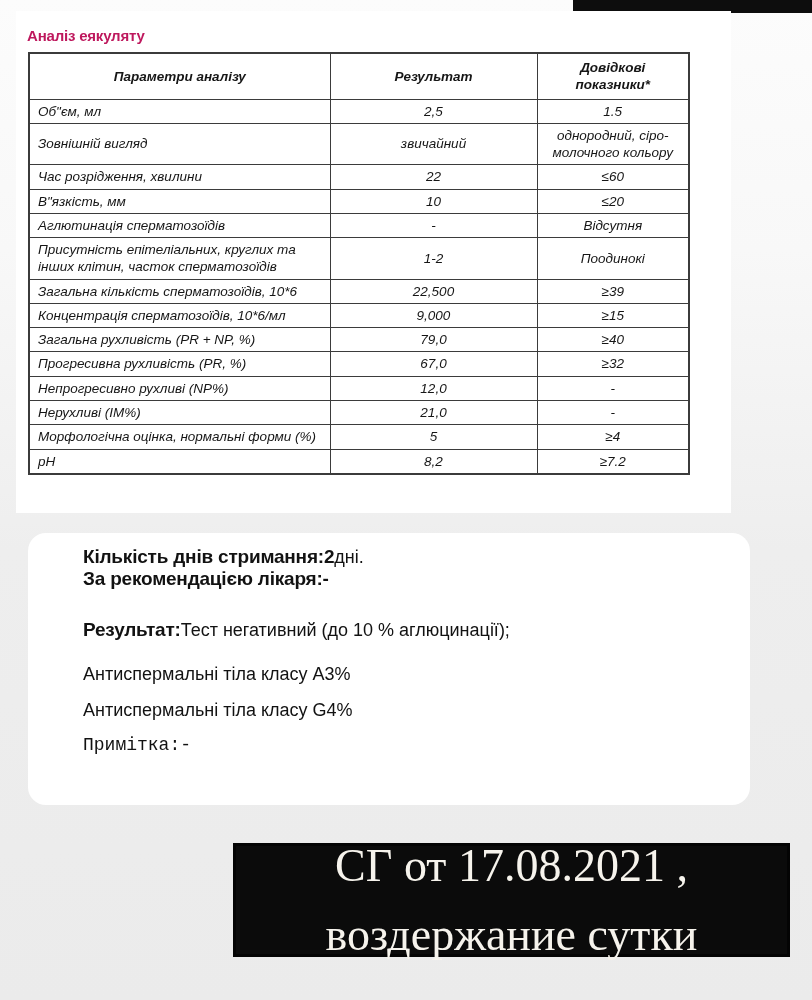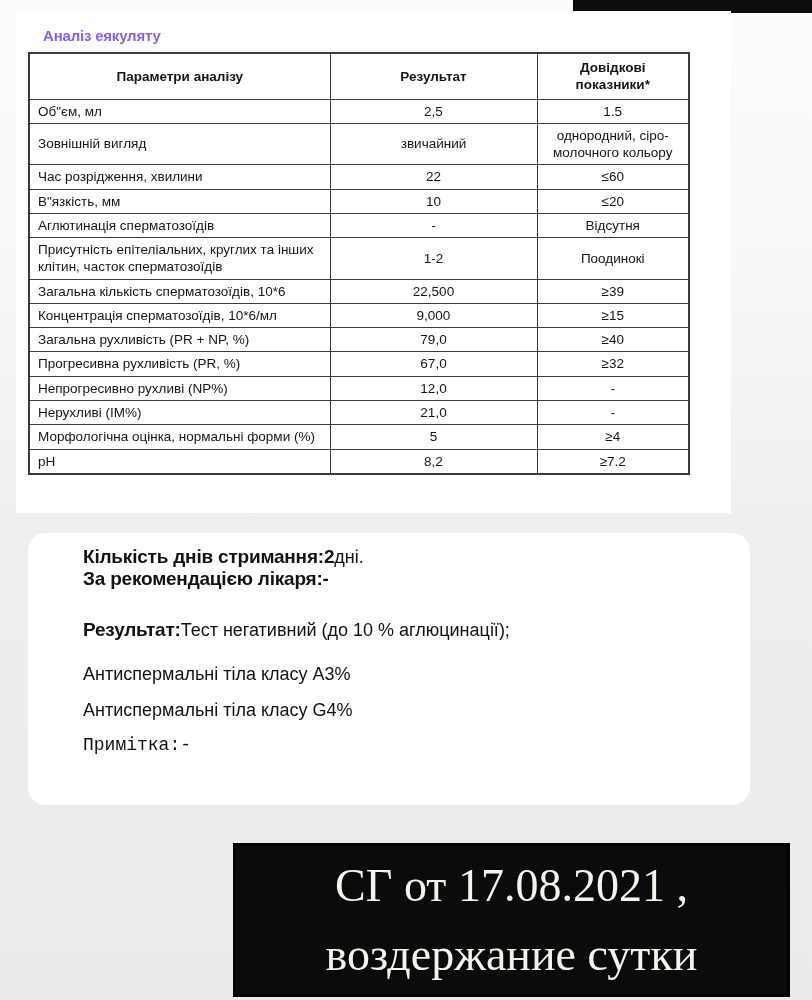--- a/index.html
+++ b/index.html
@@ -11,27 +11,28 @@
   }
   .top-bar {
     position:absolute; left:573px; top:0; width:239px; height:13px;
     background:#0d0d0d;
   }
   .doc-card {
     position:absolute; left:16px; top:11px; width:715px; height:502px;
     background:#ffffff;
   }
   .doc-title {
-    margin:16px 0 0 27px;
-    font-size:15px; font-weight:bold; color:#8b5cf6; letter-spacing:-0.2px;
+    margin:16px 0 0 11px;
+    font-size:15px; font-weight:bold; color:#be185d; letter-spacing:-0.2px;
   }
   table.results {
     border-collapse:collapse; table-layout:fixed;
     margin:8px 0 0 12px; width:660px;
     border:2px solid #3b3b3b;
+    font-style:italic;
   }
   table.results th, table.results td {
     border:1px solid #3b3b3b;
     font-size:13.5px; color:#161616; line-height:1.28;
     padding:3px 8px;
     overflow:hidden;
   }
   table.results th {
     font-weight:bold; text-align:center; padding:5px 8px;
     vertical-align:middle;
@@ -45,21 +46,21 @@
   }
   .note-line { font-size:18px; line-height:22px; }
   .note-line b { font-size:19px; letter-spacing:-0.2px; }
   .nl1 { margin-top:13px; }
   .nl2 { }
   .nl3 { margin-top:29px; }
   .nl4 { margin-top:22px; }
   .nl5 { margin-top:14px; }
   .nl6 { margin-top:13px;font-family:Liberation Mono, monospace; }
   .stamp {
-    position:absolute; left:233px; top:843px; width:557px; height:154px;
+    position:absolute; left:233px; top:843px; width:557px; height:114px;
     background:#0b0b0b; border:3px solid #040404;
     display:flex; flex-direction:column; justify-content:center; align-items:center;
     font-family:"Liberation Serif", serif;
     color:#f6f3ec;
   }
   .stamp-line { font-size:46px; line-height:69px; white-space:nowrap; }
 </style>
 </head>
 <body>
 

